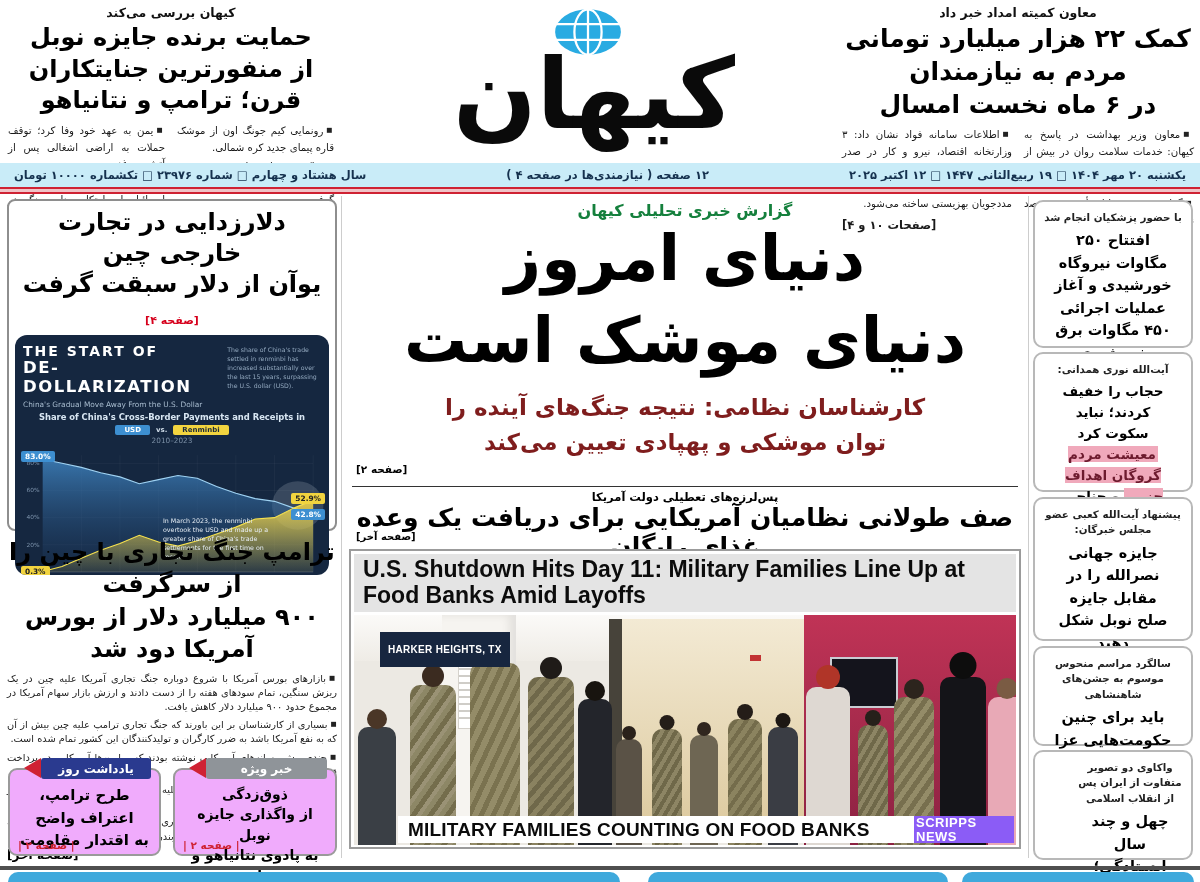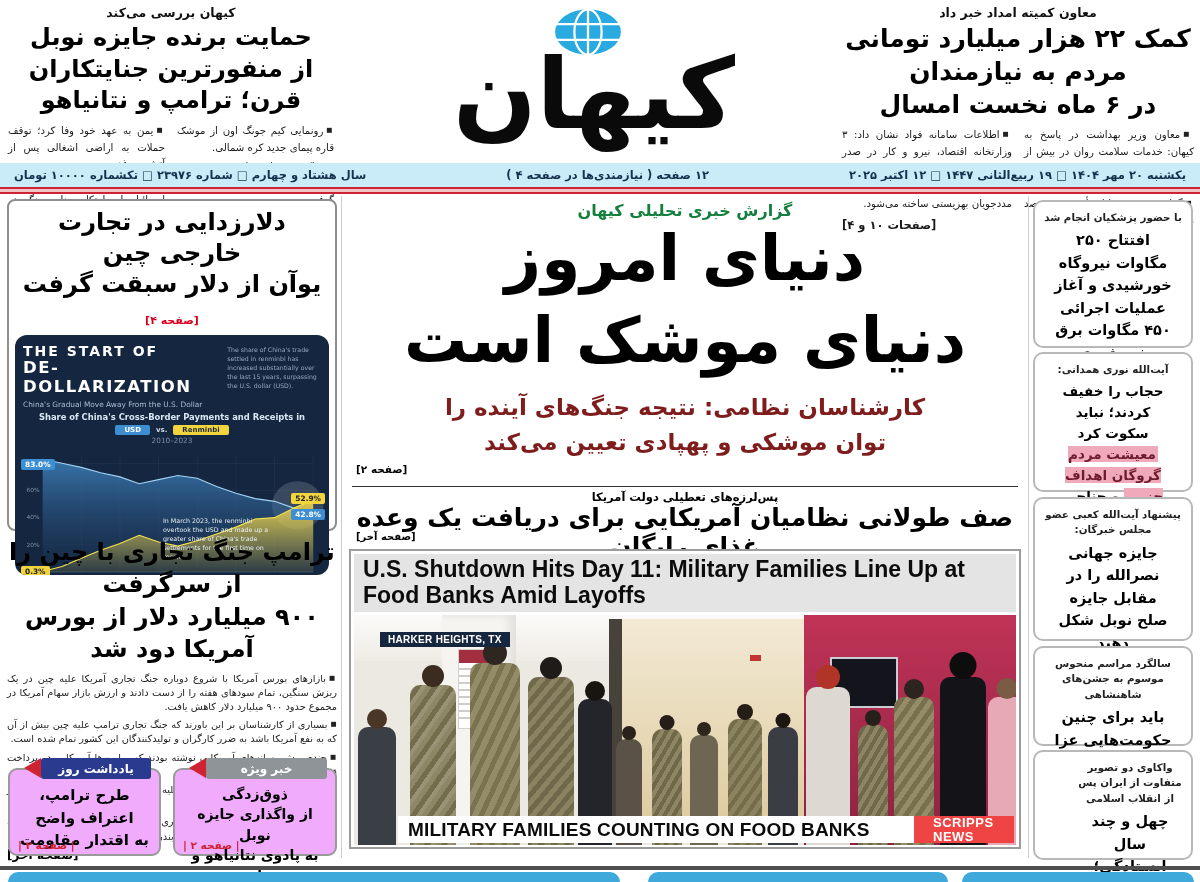--- a/index.html
+++ b/index.html
@@ -40,21 +40,21 @@
   .ig-charttitle{text-align:center;font-size:8.4px;color:#d8e6f2;margin-top:3px;font-weight:bold;}
   .ig-legendrow{display:flex;justify-content:center;gap:6px;align-items:center;margin-top:3px;font-size:7px;}
   .chip{padding:1px 9px;border-radius:2px;font-weight:bold;}
   .chip-usd{background:#3d8fd1;color:#fff;}
   .chip-rmb{background:#f2d43f;color:#1c2b3a;}
   .vs{color:#cfdce8;font-weight:bold;}
   .ig-range{text-align:center;font-size:7.3px;color:#7b8fa5;margin-top:1px;}
   .chart-wrap{position:relative;margin:0 4px;}
   .chart{width:100%;height:140px;display:block;}
   .lb{position:absolute;font-size:7.4px;font-weight:bold;padding:1px 4px;border-radius:2px;}
-  .lb-usd-start{left:2px;top:6px;background:#3d8fd1;color:#fff;margin-top:8px;}
+  .lb-usd-start{left:2px;top:6px;background:#3d8fd1;color:#fff;}
   .lb-rmb-start{left:2px;bottom:8px;background:#f2d43f;color:#222;}
   .lb-rmb-end{right:0;top:48px;background:#f2d43f;color:#222;}
   .lb-usd-end{right:0;top:64px;background:#3d8fd1;color:#fff;}
   .ig-ann{position:absolute;right:56px;top:72px;width:106px;font-size:6.3px;color:#e6edf4;line-height:1.42;text-align:left;}
 
   
   .tradewar{position:absolute;top:536px;left:7px;width:330px;}
   .tw-h{margin:0 0 6px;font-size:24px;font-weight:bold;text-align:center;line-height:1.35;color:#000;}
   .tw-b{font-size:9.8px;line-height:1.45;text-align:justify;color:#1a1a1a;margin-bottom:4px;}
   .tw-ref{font-weight:bold;font-size:12px;text-align:left;}
@@ -89,24 +89,24 @@
   .ph-poster-band{height:13px;background:#a22f3f;}
   .ph-poster-lines{height:60px;background:repeating-linear-gradient(#fff 0 5px,#cfcdc8 5px 7px);}
   .ph-corridor{position:absolute;left:255px;top:4px;width:215px;height:210px;background:linear-gradient(#f3ead4,#ddca9f);}
   .ph-doorL{position:absolute;left:255px;top:4px;width:13px;height:205px;background:#47433a;}
   .ph-doorR{position:absolute;left:458px;top:10px;width:11px;height:195px;background:#59544b;}
   .ph-exit{position:absolute;left:396px;top:40px;width:11px;height:6px;background:#c23333;}
   .ph-wall-red{position:absolute;right:0;top:0;width:212px;height:100%;background:linear-gradient(180deg,#c03356,#8c2242);}
   .ph-tv{position:absolute;right:118px;top:42px;width:64px;height:47px;background:#14141c;border:2px solid #c9cdd3;}
   .person{position:absolute;bottom:0;border-radius:10px 10px 0 0;background:var(--c);}
   .person::before{content:"";position:absolute;top:calc(var(--hw,22px) * -0.92);left:50%;transform:translateX(-50%);width:var(--hw,22px);height:var(--hw,22px);border-radius:50%;background:var(--h,#6b5340);}
-  .ph-loc{position:absolute;top:17px;left:26px;background:#17263f;color:#fff;font-family:"Liberation Sans",sans-serif;font-weight:bold;font-size:10px;padding:2px 8px;letter-spacing:.3px;z-index:6;}
+  .ph-loc{position:absolute;top:17px;left:26px;background:#17263f;color:#fff;font-family:"Liberation Sans",sans-serif;font-weight:bold;font-size:10px;padding:12px 8px;letter-spacing:.3px;z-index:6;}
   .banner{position:absolute;bottom:2px;left:44px;right:2px;height:27px;background:#fff;display:flex;align-items:center;direction:ltr;z-index:5;}
   .banner-text{flex:1;padding-left:10px;font-family:"Liberation Sans",sans-serif;font-weight:bold;font-size:19px;letter-spacing:.2px;color:#0b0b0b;white-space:nowrap;}
-  .scripps{width:100px;height:100%;background:#ef4444;color:#fff;display:flex;flex-direction:column;justify-content:center;align-items:flex-start;padding-left:19px;box-sizing:border-box;font-family:"Liberation Sans",sans-serif;font-weight:bold;font-size:13px;line-height:1.02;letter-spacing:.5px;}
+  .scripps{width:100px;height:100%;background:#8b5cf6;color:#fff;display:flex;flex-direction:column;justify-content:center;align-items:flex-start;padding-left:2px;box-sizing:border-box;font-family:"Liberation Sans",sans-serif;font-weight:bold;font-size:13px;line-height:1.02;letter-spacing:.5px;}
 
   
   .sb-box{position:absolute;left:1033px;width:160px;border:2px solid #b8b8b8;border-radius:10px;background:#fff;box-sizing:border-box;padding:8px 6px 4px;text-align:center;}
   .sb-k{font-size:10.3px;font-weight:bold;color:#222;line-height:1.5;}
   .sb-h{font-size:14.5px;font-weight:bold;line-height:1.55;margin:4px 12px 3px;color:#000;}
   .sb-ref{color:#cf2233;font-size:10.5px;font-weight:bold;}
   .dia{font-size:8px;}
   .hl{background:#f0a9bb;color:#6d1b2e;padding:0 2px;}
 
   

